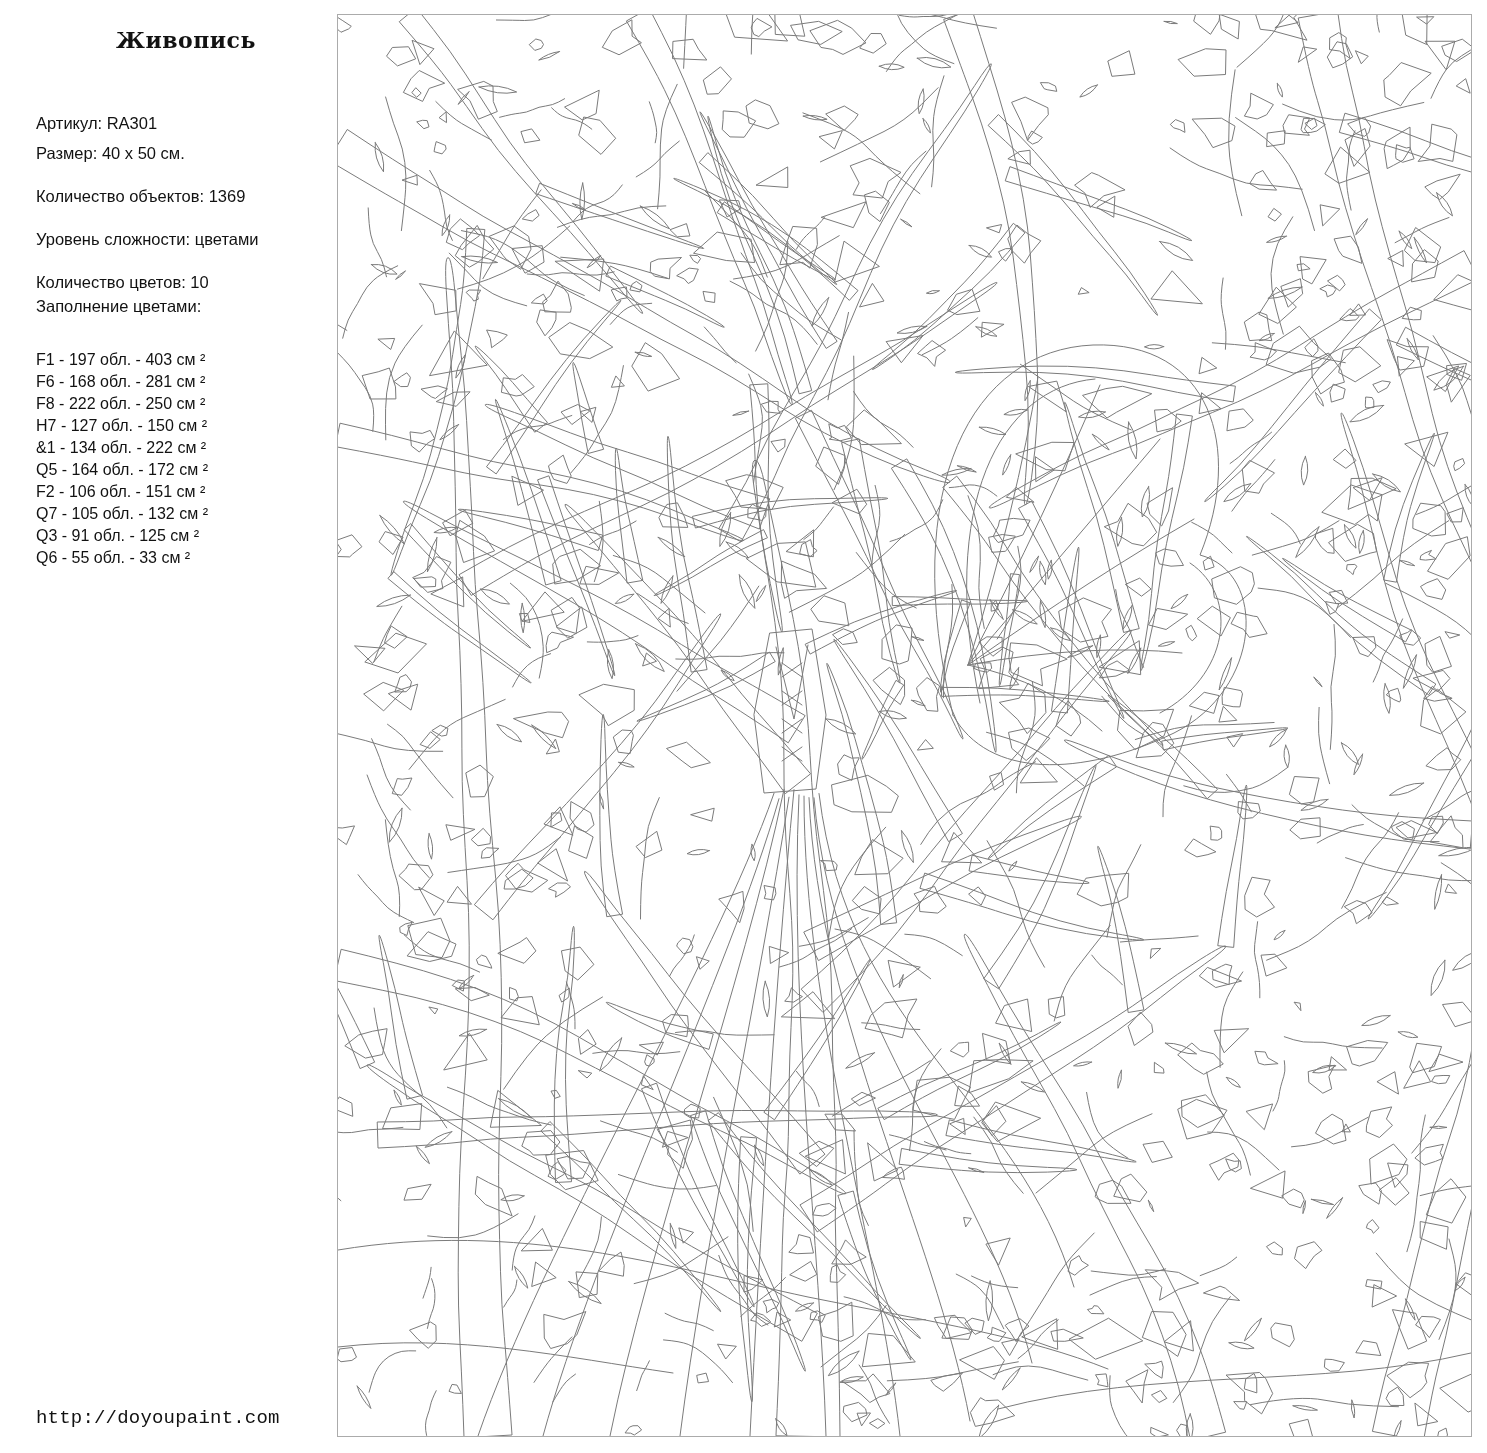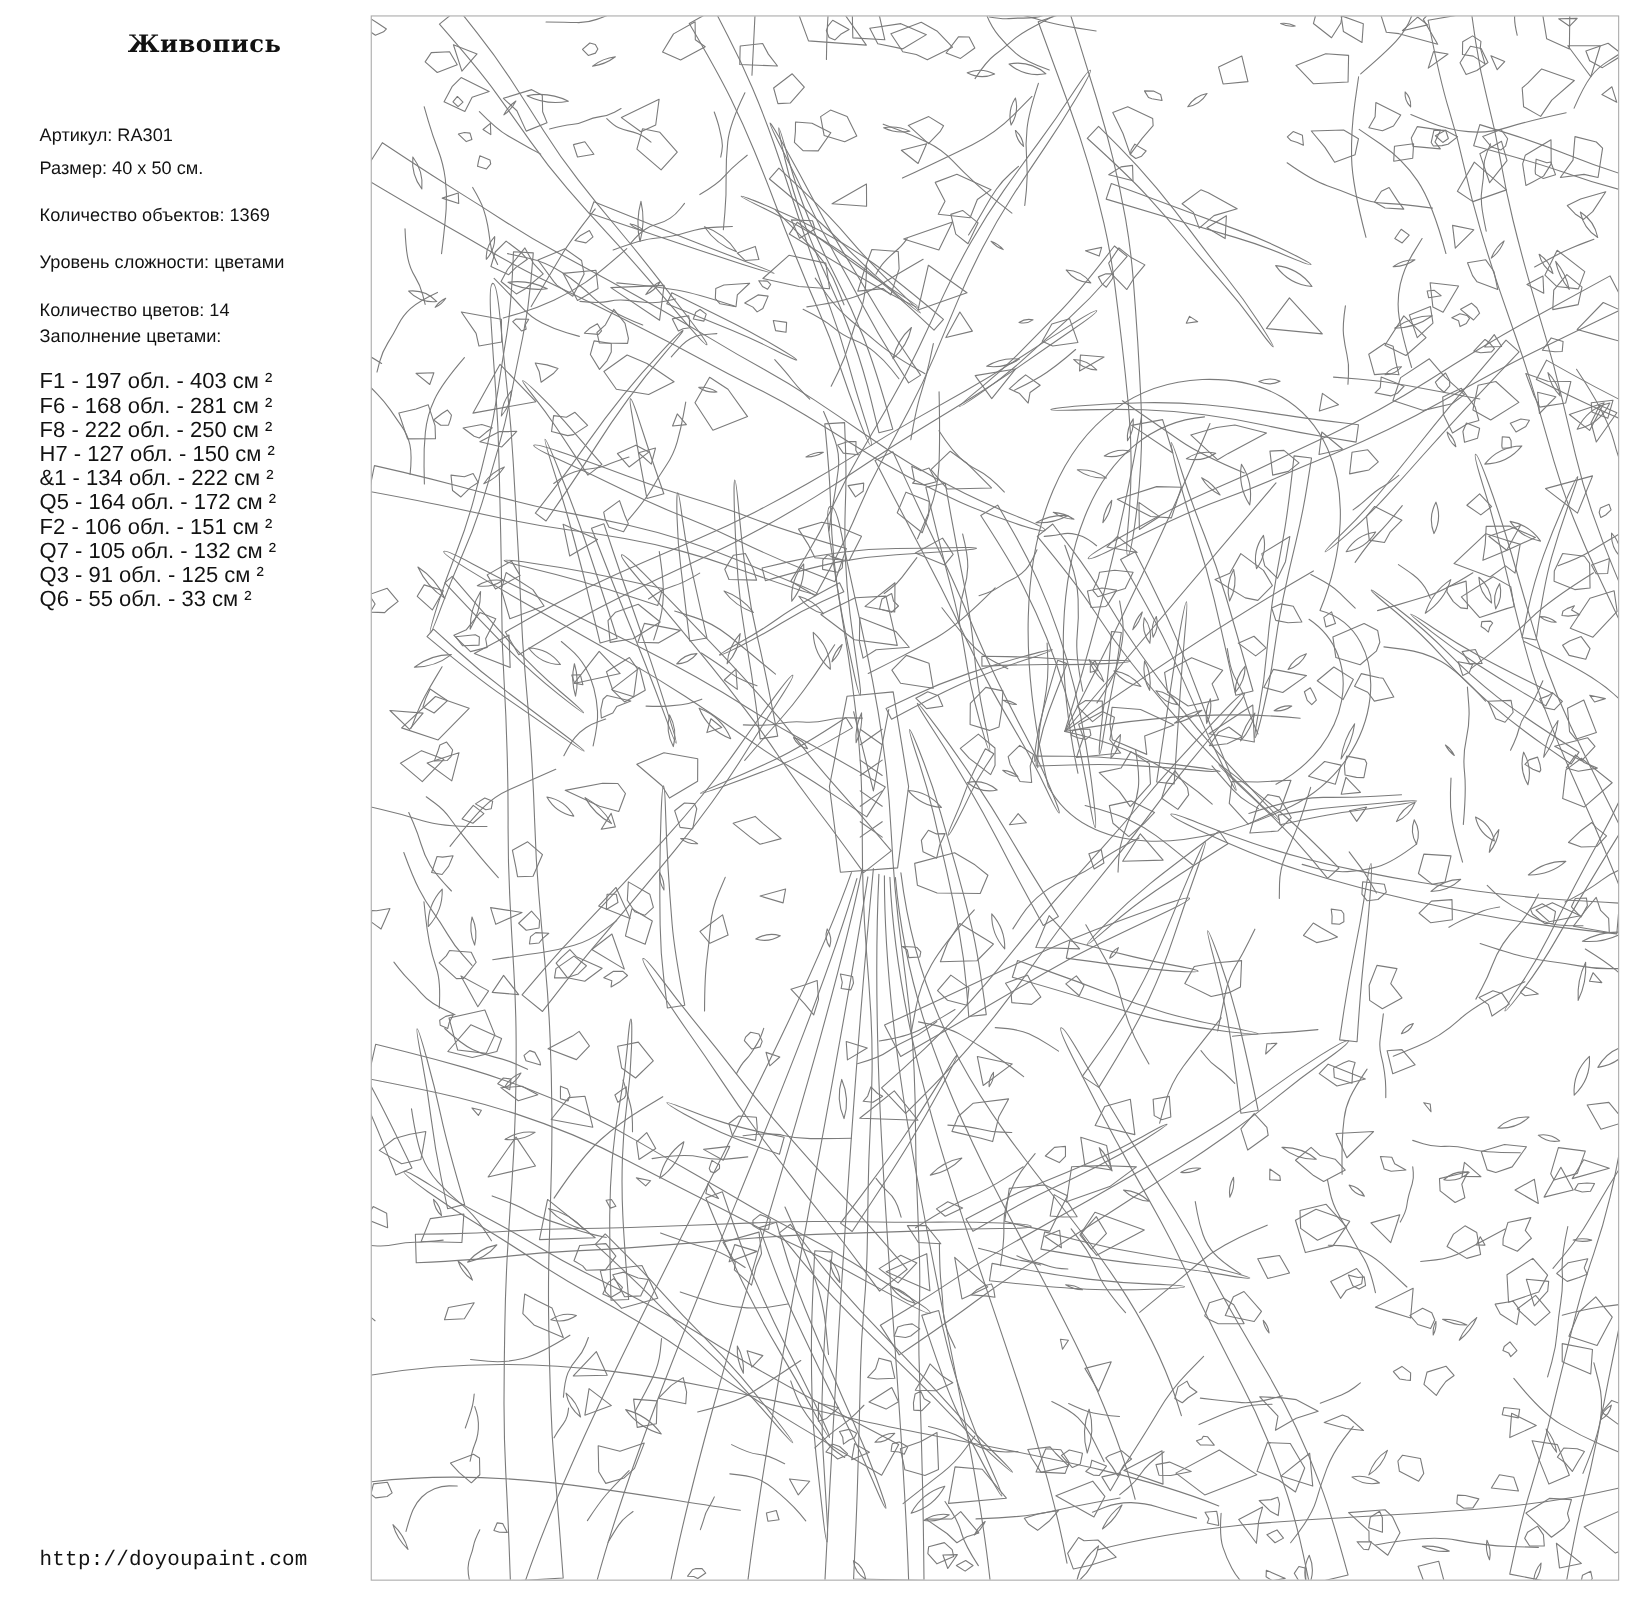--- a/index.html
+++ b/index.html
@@ -11,40 +11,40 @@
     position:absolute;left:30px;top:12px;width:312px;text-align:center;
     font-family:"DejaVu Serif",serif;font-weight:bold;font-size:22px;line-height:31px;
     letter-spacing:.5px;white-space:nowrap;margin-top:13px;
   }
   .logo .l2{word-spacing:7px;}
   .logo .reg{
     font-family:"Liberation Sans",sans-serif;font-weight:normal;font-size:11px;
     vertical-align:10px;margin-left:8px;letter-spacing:0;
   }
   .info{position:absolute;left:36px;font-size:16.5px;white-space:nowrap;}
-  .fill-list{position:absolute;left:36px;top:336px;font-size:20px;line-height:22px;white-space:nowrap;}
+  .fill-list{position:absolute;left:36px;top:349px;font-size:16px;line-height:22px;white-space:nowrap;}
   .url{position:absolute;left:36px;top:1407px;font-size:19px;letter-spacing:.2px;white-space:nowrap;font-family:Liberation Mono, monospace;}
   #canvas{
     position:absolute;left:337px;top:14px;width:1135px;height:1423px;
     box-sizing:border-box;border:1px solid #ababab;background:#ffffff;
   }
   #canvas svg{display:block;width:100%;height:100%;overflow:hidden;}
 </style>
 </head>
 <body>
 
 <div class="logo">
   <div>Живопись</div>
 </div>
 
 <div class="info" style="top:114px">Артикул: RA301</div>
 <div class="info" style="top:144px">Размер: 40 x 50 см.</div>
 <div class="info" style="top:187px">Количество объектов: 1369</div>
 <div class="info" style="top:230px">Уровень сложности: цветами</div>
-<div class="info" style="top:273px">Количество цветов: 14</div>
+<div class="info" style="top:273px">Количество цветов: 10</div>
 <div class="info" style="top:297px">Заполнение цветами:</div>
 
 <div class="fill-list">
   <div>F1 - 197 обл. - 403 см ²</div>
   <div>F6 - 168 обл. - 281 см ²</div>
   <div>F8 - 222 обл. - 250 см ²</div>
   <div>H7 - 127 обл. - 150 см ²</div>
   <div>&amp;1 - 134 обл. - 222 см ²</div>
   <div>Q5 - 164 обл. - 172 см ²</div>
   <div>F2 - 106 обл. - 151 см ²</div>

